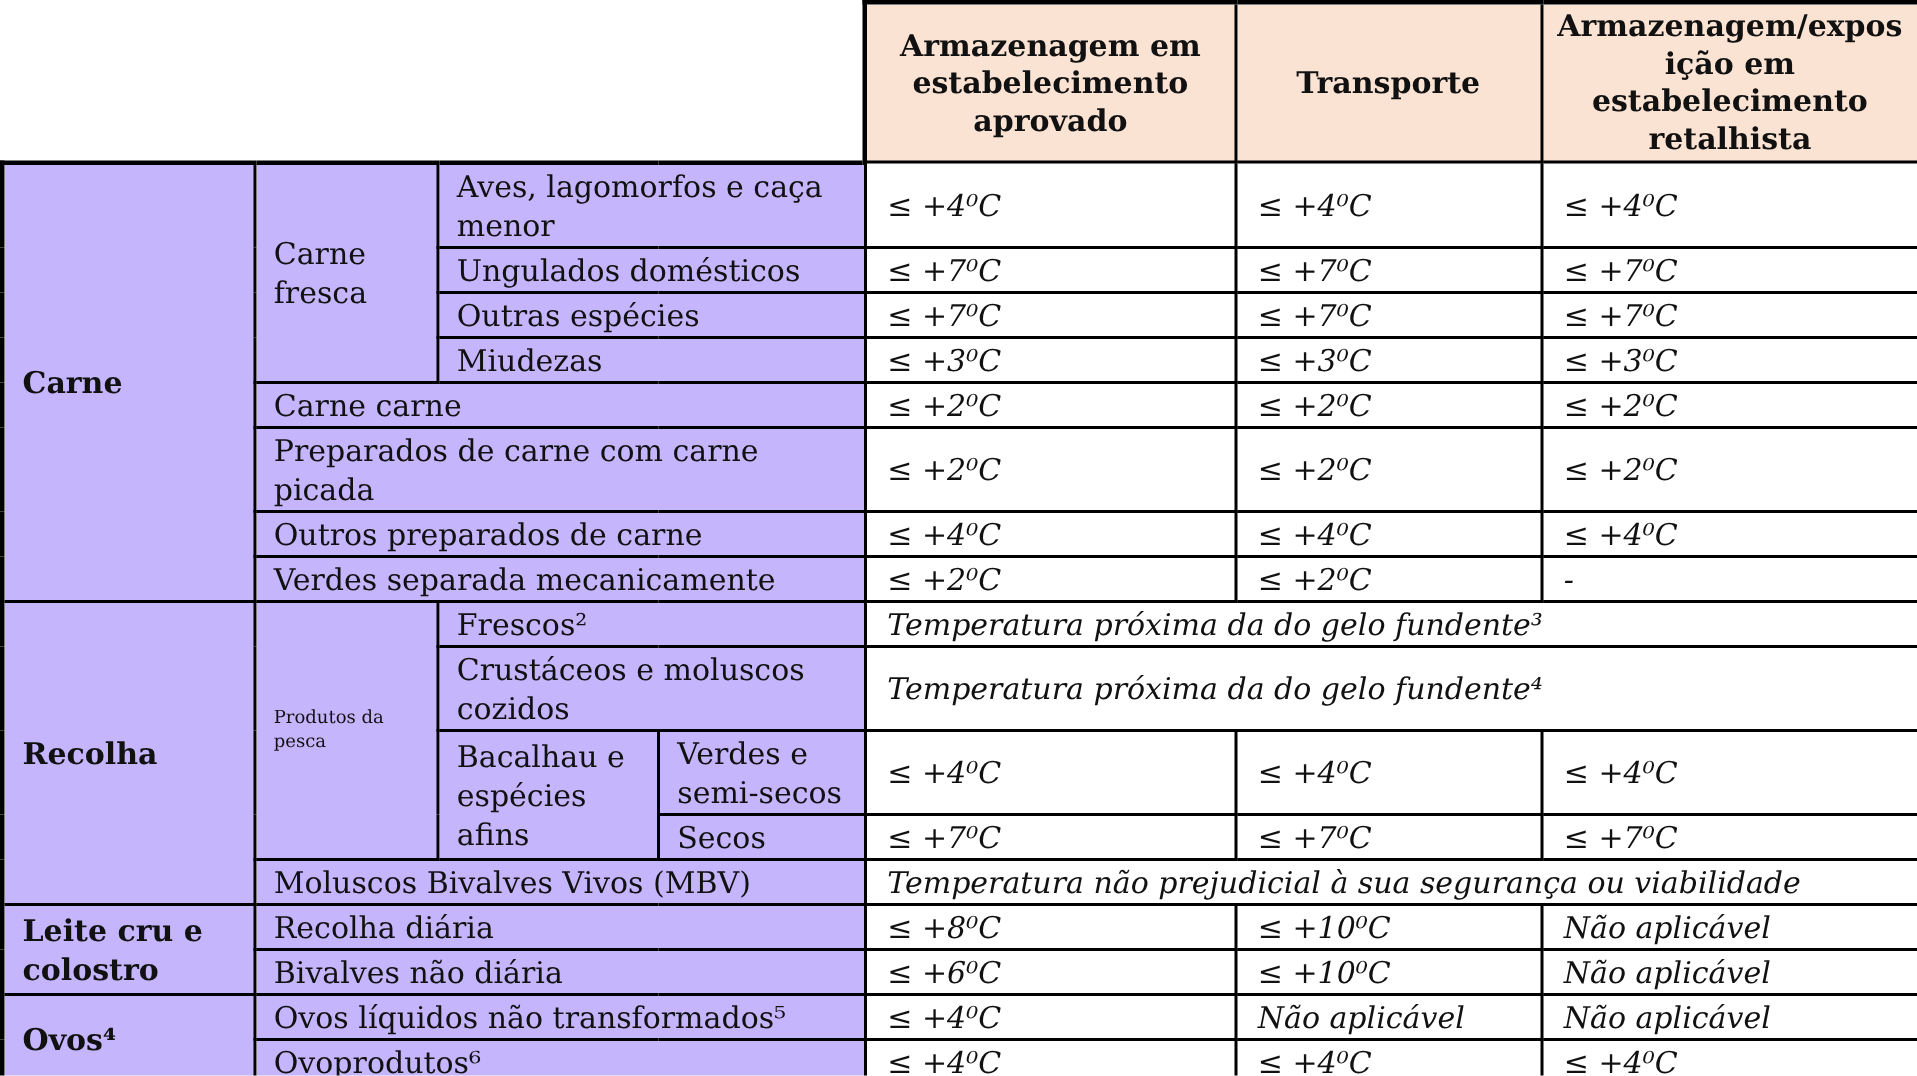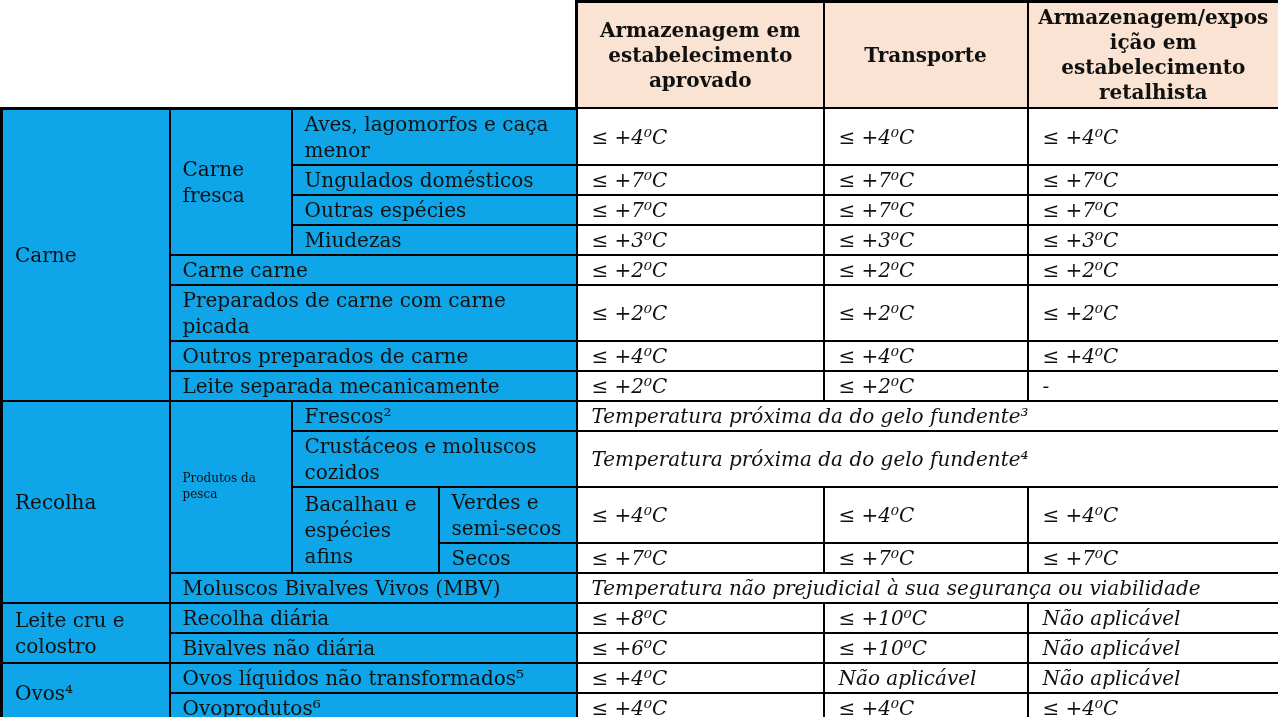--- a/index.html
+++ b/index.html
@@ -22,23 +22,23 @@
     vertical-align:middle;
     text-align:left;
     line-height:1.3;
     overflow:hidden;
     font-weight:normal;
   }
   .corner{
     border:none;
     background:#ffffff;
   }
-  .lab{ background:#0ea5e9; }
+  .lab{ background:#c4b5fd; }
   .val{ background:#ffffff; padding-left:14px;font-style:italic; }
-  .grp{ font-weight:normal; }
+  .grp{ font-weight:bold; }
   .head{
     background:#fbe3d4;
     font-weight:bold;
     text-align:center;
     padding:2px 8px;
     line-height:1.25;
     overflow-wrap:break-word;
   }
   .small{ font-size:12px; }
   .bl{ border-left-width:3px; }
@@ -112,21 +112,21 @@
   </tr>
 
   <tr style="height:27px">
     <td class="lab" colspan="3">Outros preparados de carne</td>
     <td class="val">≤ +4⁰C</td>
     <td class="val">≤ +4⁰C</td>
     <td class="val br">≤ +4⁰C</td>
   </tr>
 
   <tr style="height:29px">
-    <td class="lab" colspan="3">Leite separada mecanicamente</td>
+    <td class="lab" colspan="3">Verdes separada mecanicamente</td>
     <td class="val">≤ +2⁰C</td>
     <td class="val">≤ +2⁰C</td>
     <td class="val br">-</td>
   </tr>
 
   <tr style="height:27px">
     <td class="lab grp bl" rowspan="5">Recolha</td>
     <td class="lab small" rowspan="4">Produtos da pesca</td>
     <td class="lab" colspan="2">Frescos²</td>
     <td class="val br" colspan="3">Temperatura próxima da do gelo fundente³</td>

